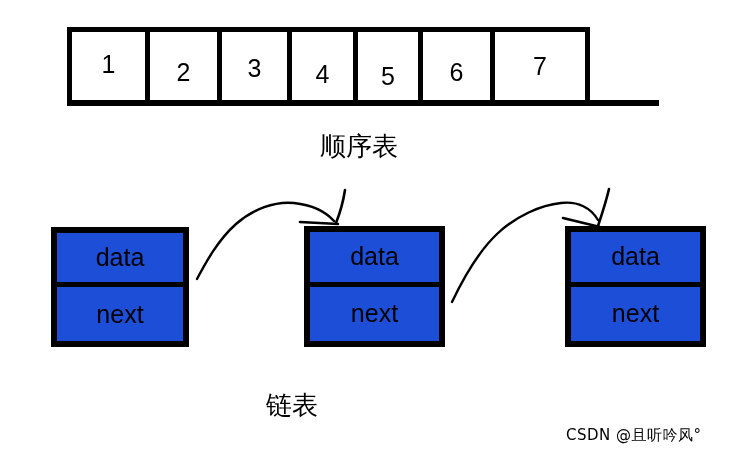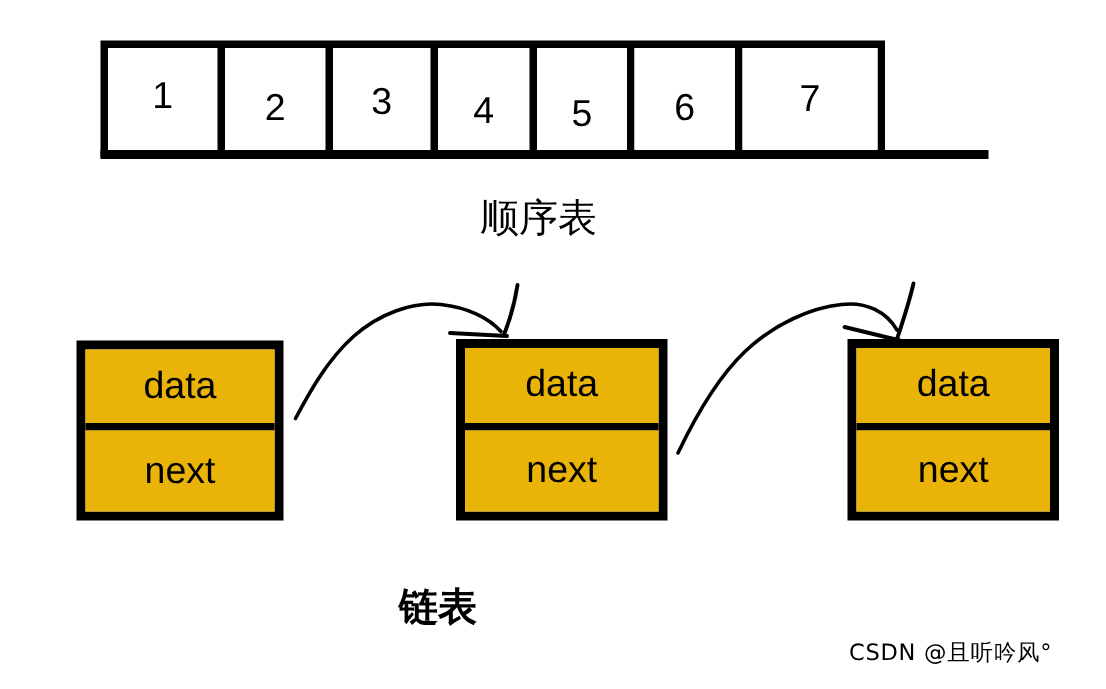--- a/index.html
+++ b/index.html
@@ -90,42 +90,42 @@
   
   .caption {
     position: absolute;
     font-family: "DejaVu Sans", "Liberation Sans", sans-serif;
     font-size: 26px;
     line-height: 1;
     color: #000;
     white-space: nowrap;
   }
   #caption-seq { left: 272px; top: 133px; margin-left: 48px; }
-  #caption-linked { left: 266px; top: 392px; font-weight: bold; }
+  #caption-linked { left: 266px; top: 392px; }
 
   
   .node {
     position: absolute;
     width: 140px;
     height: 122px;
     box-sizing: border-box;
     border: 6px solid #000;
     background: #fff;
     display: flex;
     flex-direction: column;
   }
   .node .field {
     flex: 1 1 50%;
     display: flex;
     align-items: center;
     justify-content: center;
     font-size: 25px;
     line-height: 1;
     box-sizing: border-box;
-    background: #eab308;
+    background: #1d4ed8;
     color: #000;
   }
   .node .field.data-field {
     border-bottom: 5px solid #000;
   }
 
   #node-0 { left: 51px; top: 227px; width: 138px; height: 120px; }
   #node-1 { left: 304px; top: 226px; width: 141px; height: 121px; }
   #node-2 { left: 565px; top: 226px; width: 141px; height: 121px; }
 

